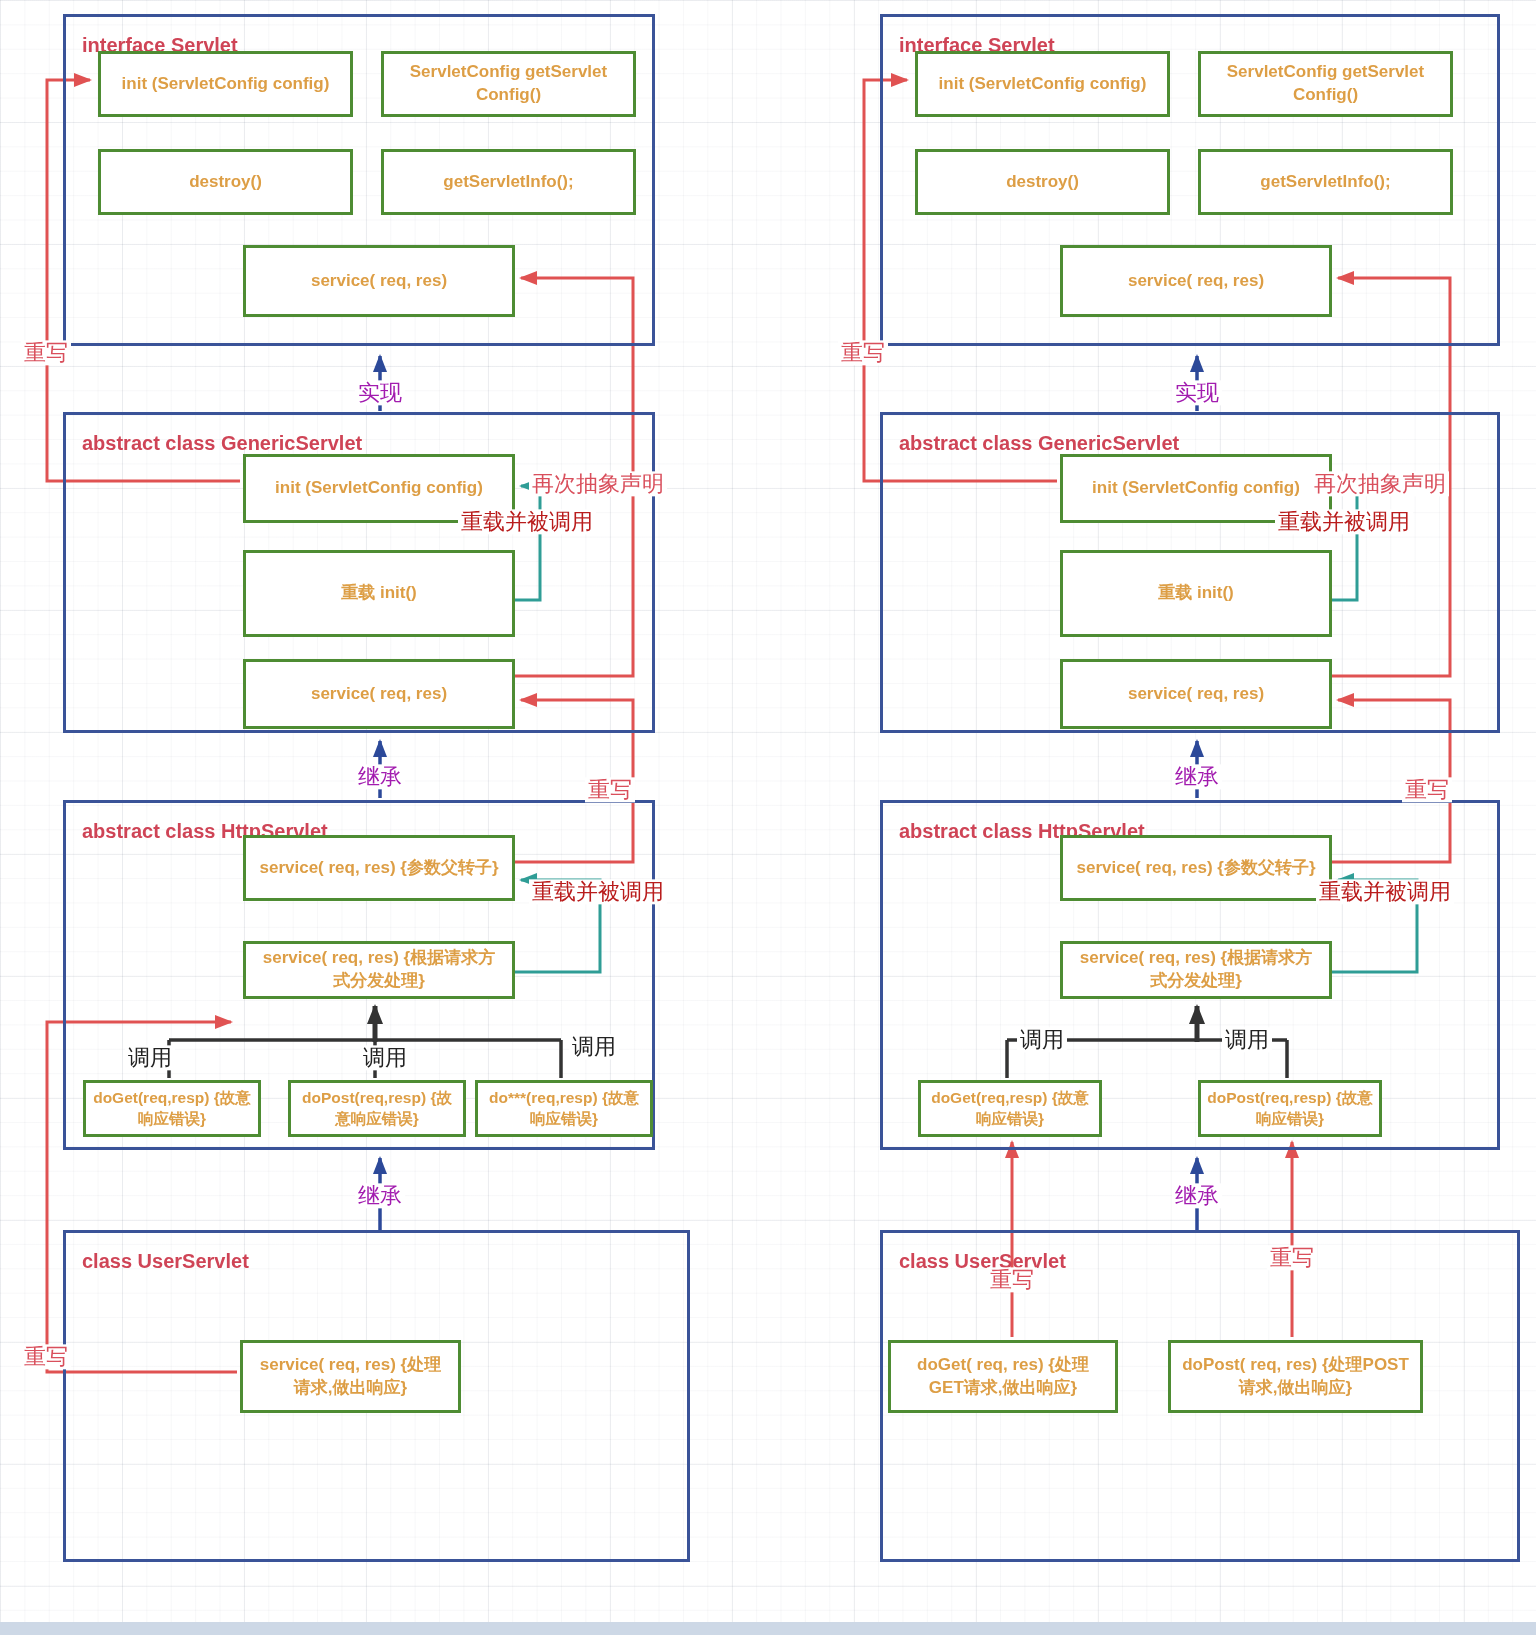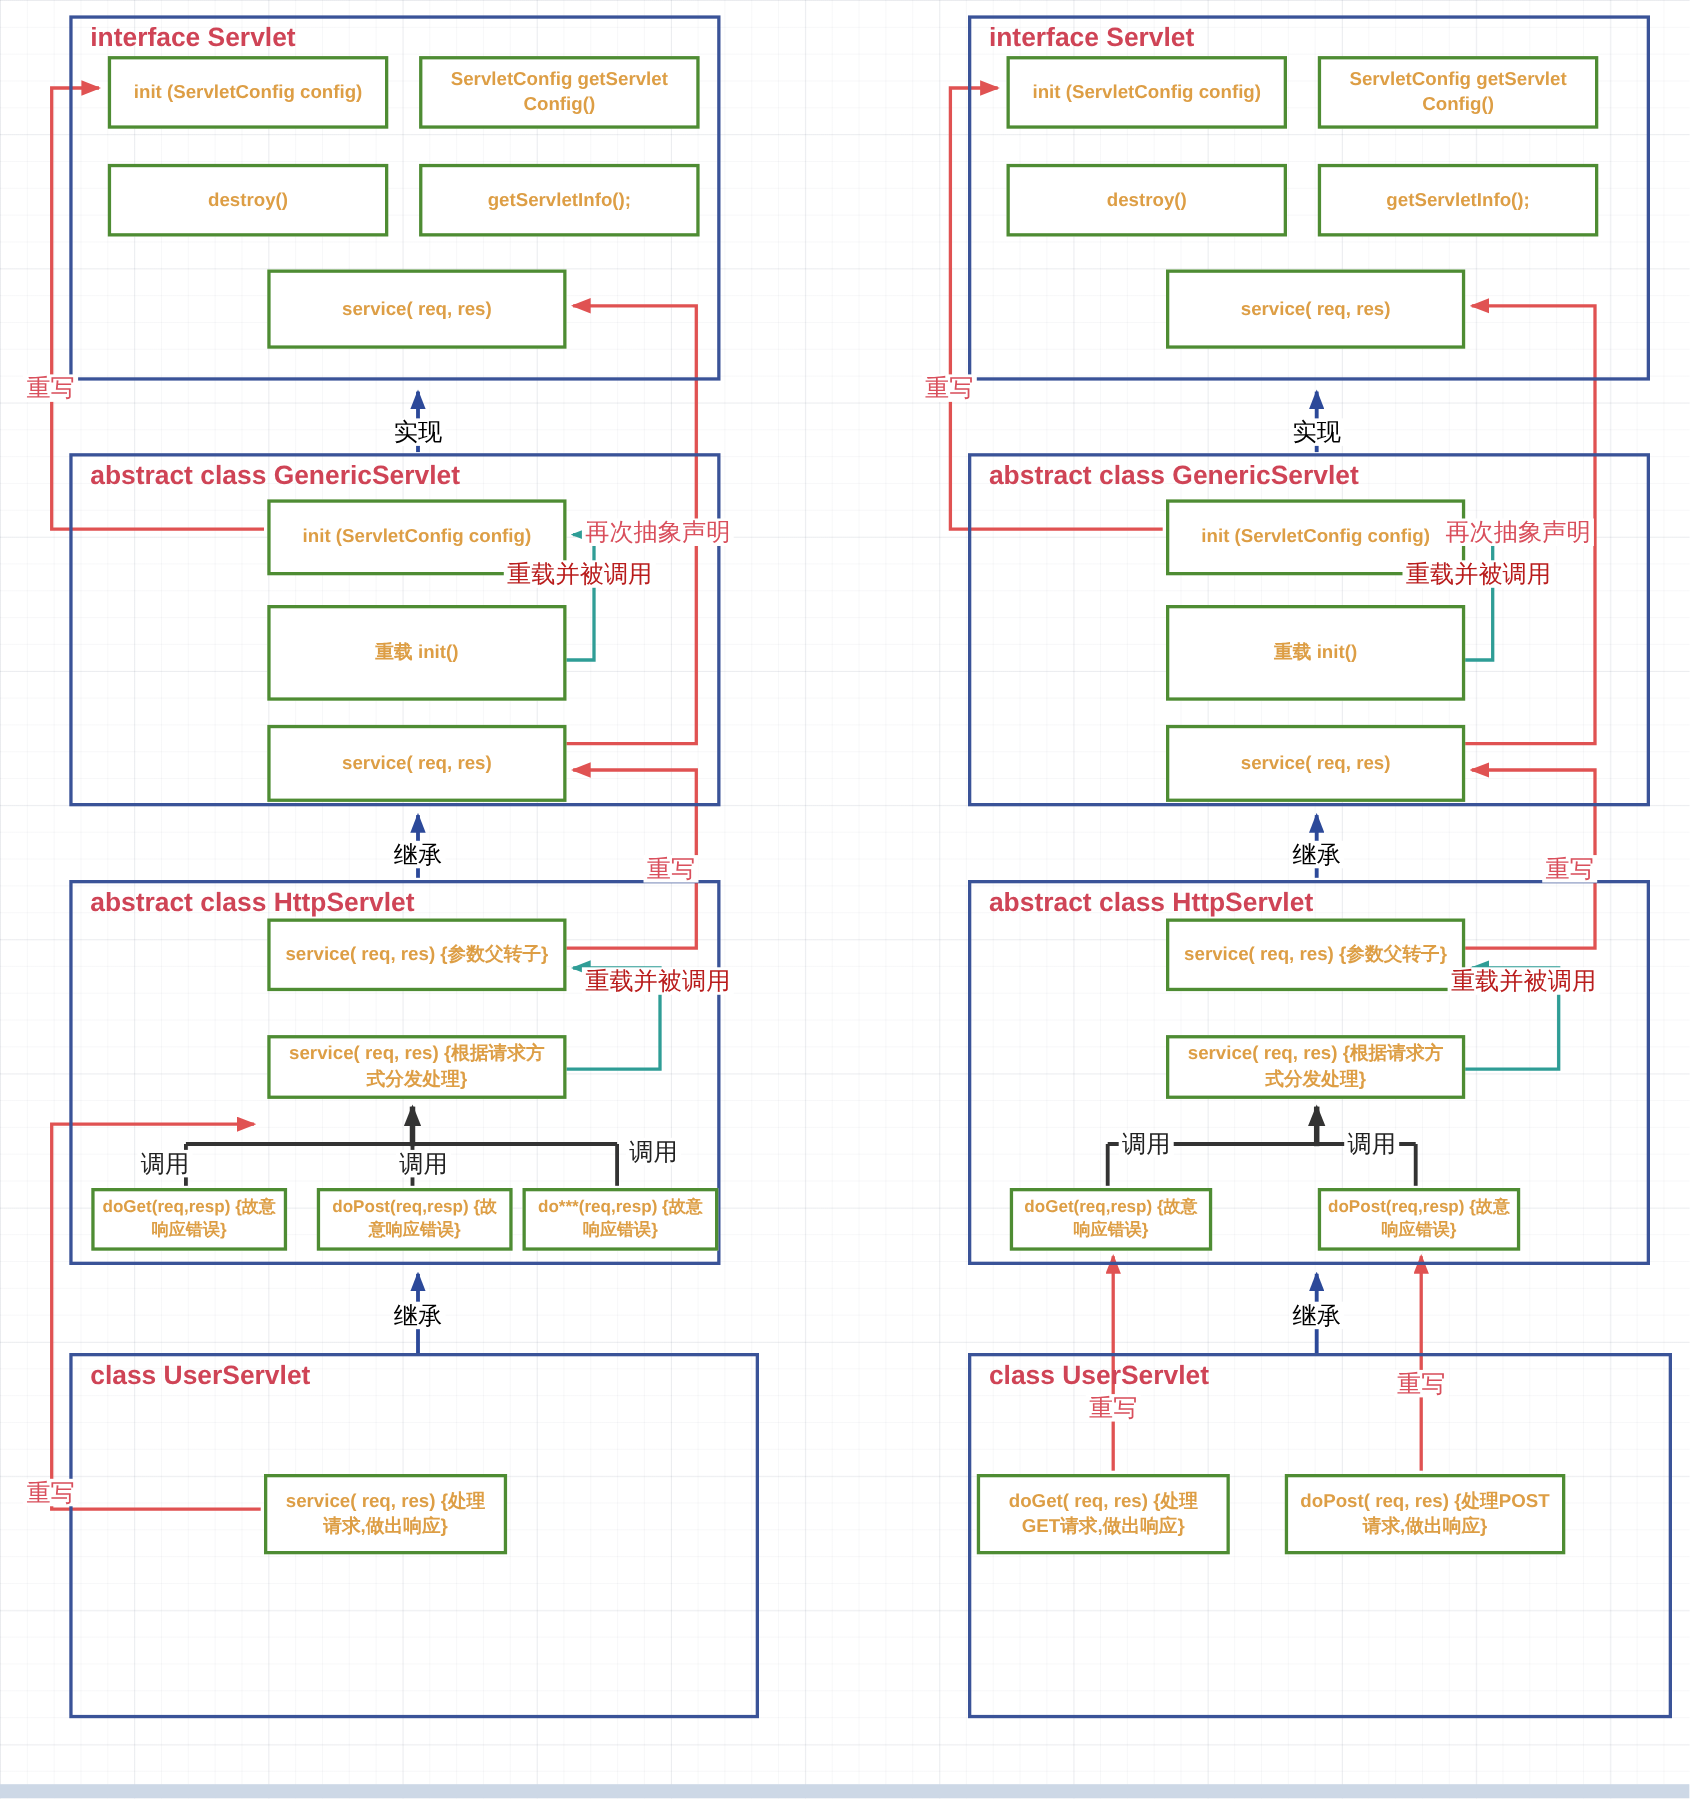--- a/index.html
+++ b/index.html
@@ -9,30 +9,30 @@
     background-color:#ffffff;
     background-image:
       linear-gradient(to right, rgba(120,130,150,0.10) 1px, transparent 1px),
       linear-gradient(to bottom, rgba(120,130,150,0.10) 1px, transparent 1px),
       linear-gradient(to right, rgba(120,130,150,0.06) 1px, transparent 1px),
       linear-gradient(to bottom, rgba(120,130,150,0.06) 1px, transparent 1px);
     background-size:122px 122px,122px 122px,24.4px 24.4px,24.4px 24.4px;
   }
   .wires{position:absolute;left:0;top:0;pointer-events:none;}
   .cls{position:absolute;border:3px solid #3a5398;box-sizing:border-box;}
-  .cls h2{margin:0;position:absolute;left:16px;top:4px;font-size:24px;font-weight:bold;color:#cf4456;white-space:nowrap;}
+  .cls h2{margin:0;position:absolute;left:16px;top:17px;font-size:20px;font-weight:bold;color:#cf4456;white-space:nowrap;}
   .m{
     position:absolute;border:3px solid #4e8c33;background:#fff;color:#dd9e45;
     display:flex;align-items:center;justify-content:center;text-align:center;
     font-size:17px;line-height:1.35;padding:2px 10px;box-sizing:border-box;font-weight:bold;
   }
   .m.sm{font-size:15.5px;padding:2px 6px;}
   .lbl{position:absolute;transform:translate(-50%,-50%);background:#fff;padding:0 3px;
        font-size:22px;white-space:nowrap;line-height:1.15;}
-  .lbl.blue{color:#000000;}
+  .lbl.blue{color:#a21caf;}
   .lbl.red{color:#d94f5c;}
   .lbl.teal{color:#b91c1c;}
   .lbl.black{color:#222222;}
   .scrollbar{position:absolute;left:0;top:1622px;width:1536px;height:13px;background:#cdd8e6;}
 </style>
 </head>
 <body>
 
 <div class="stage">
 

